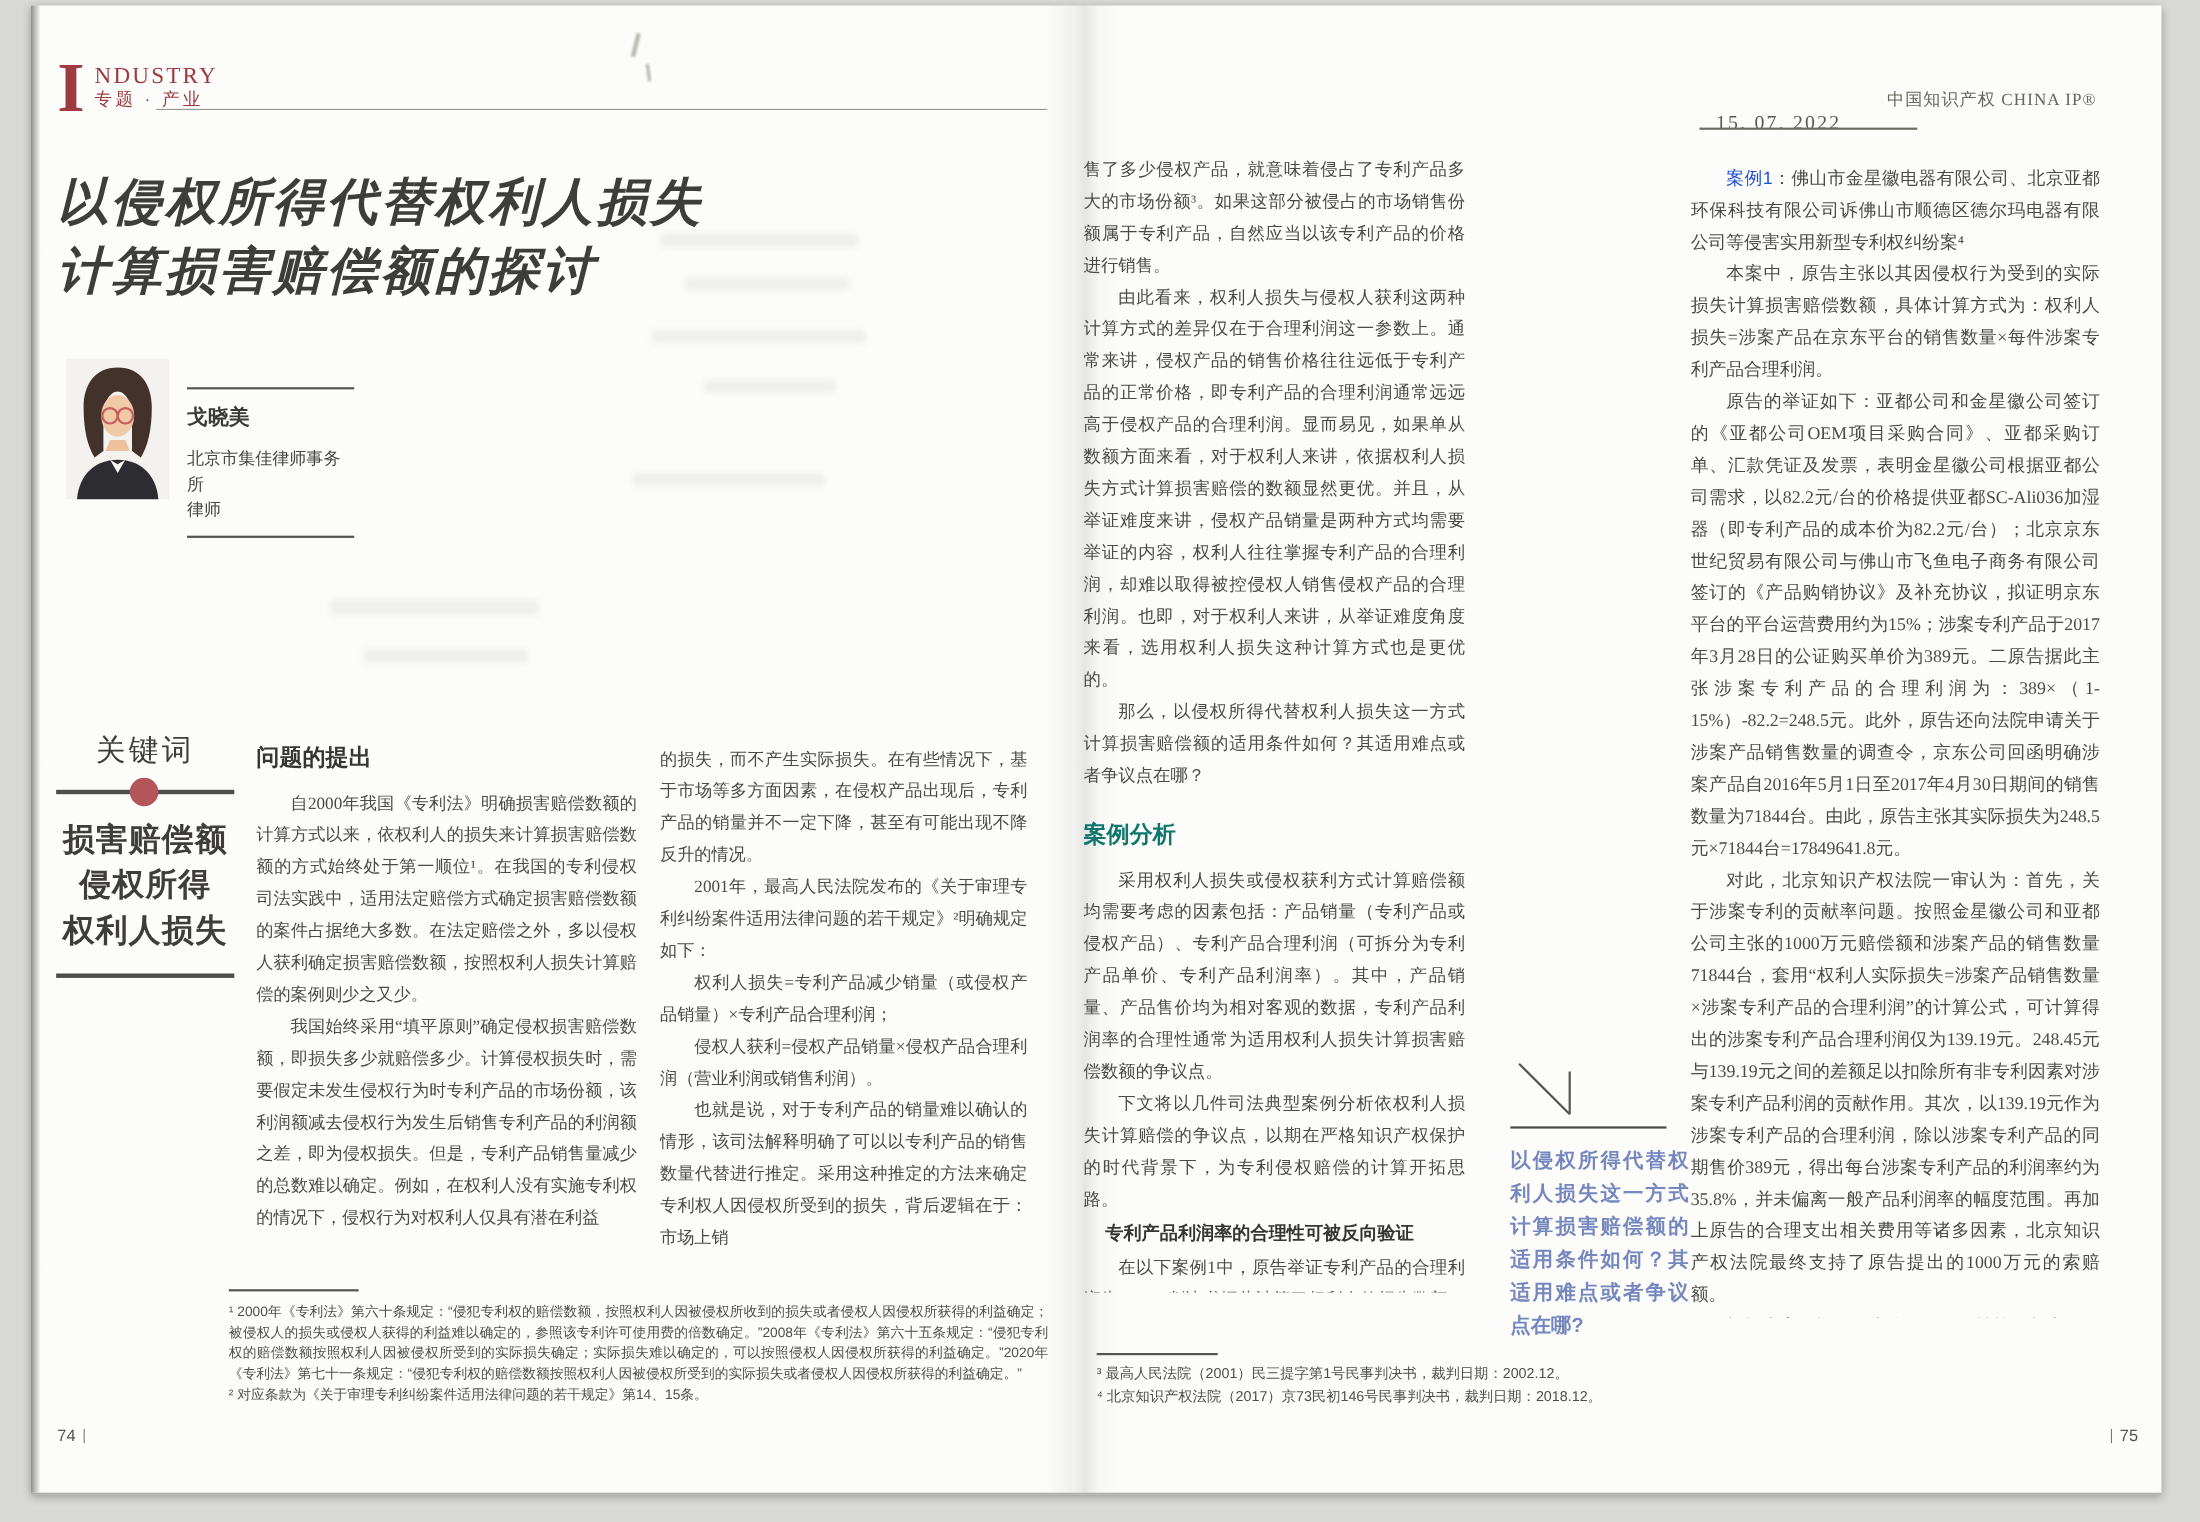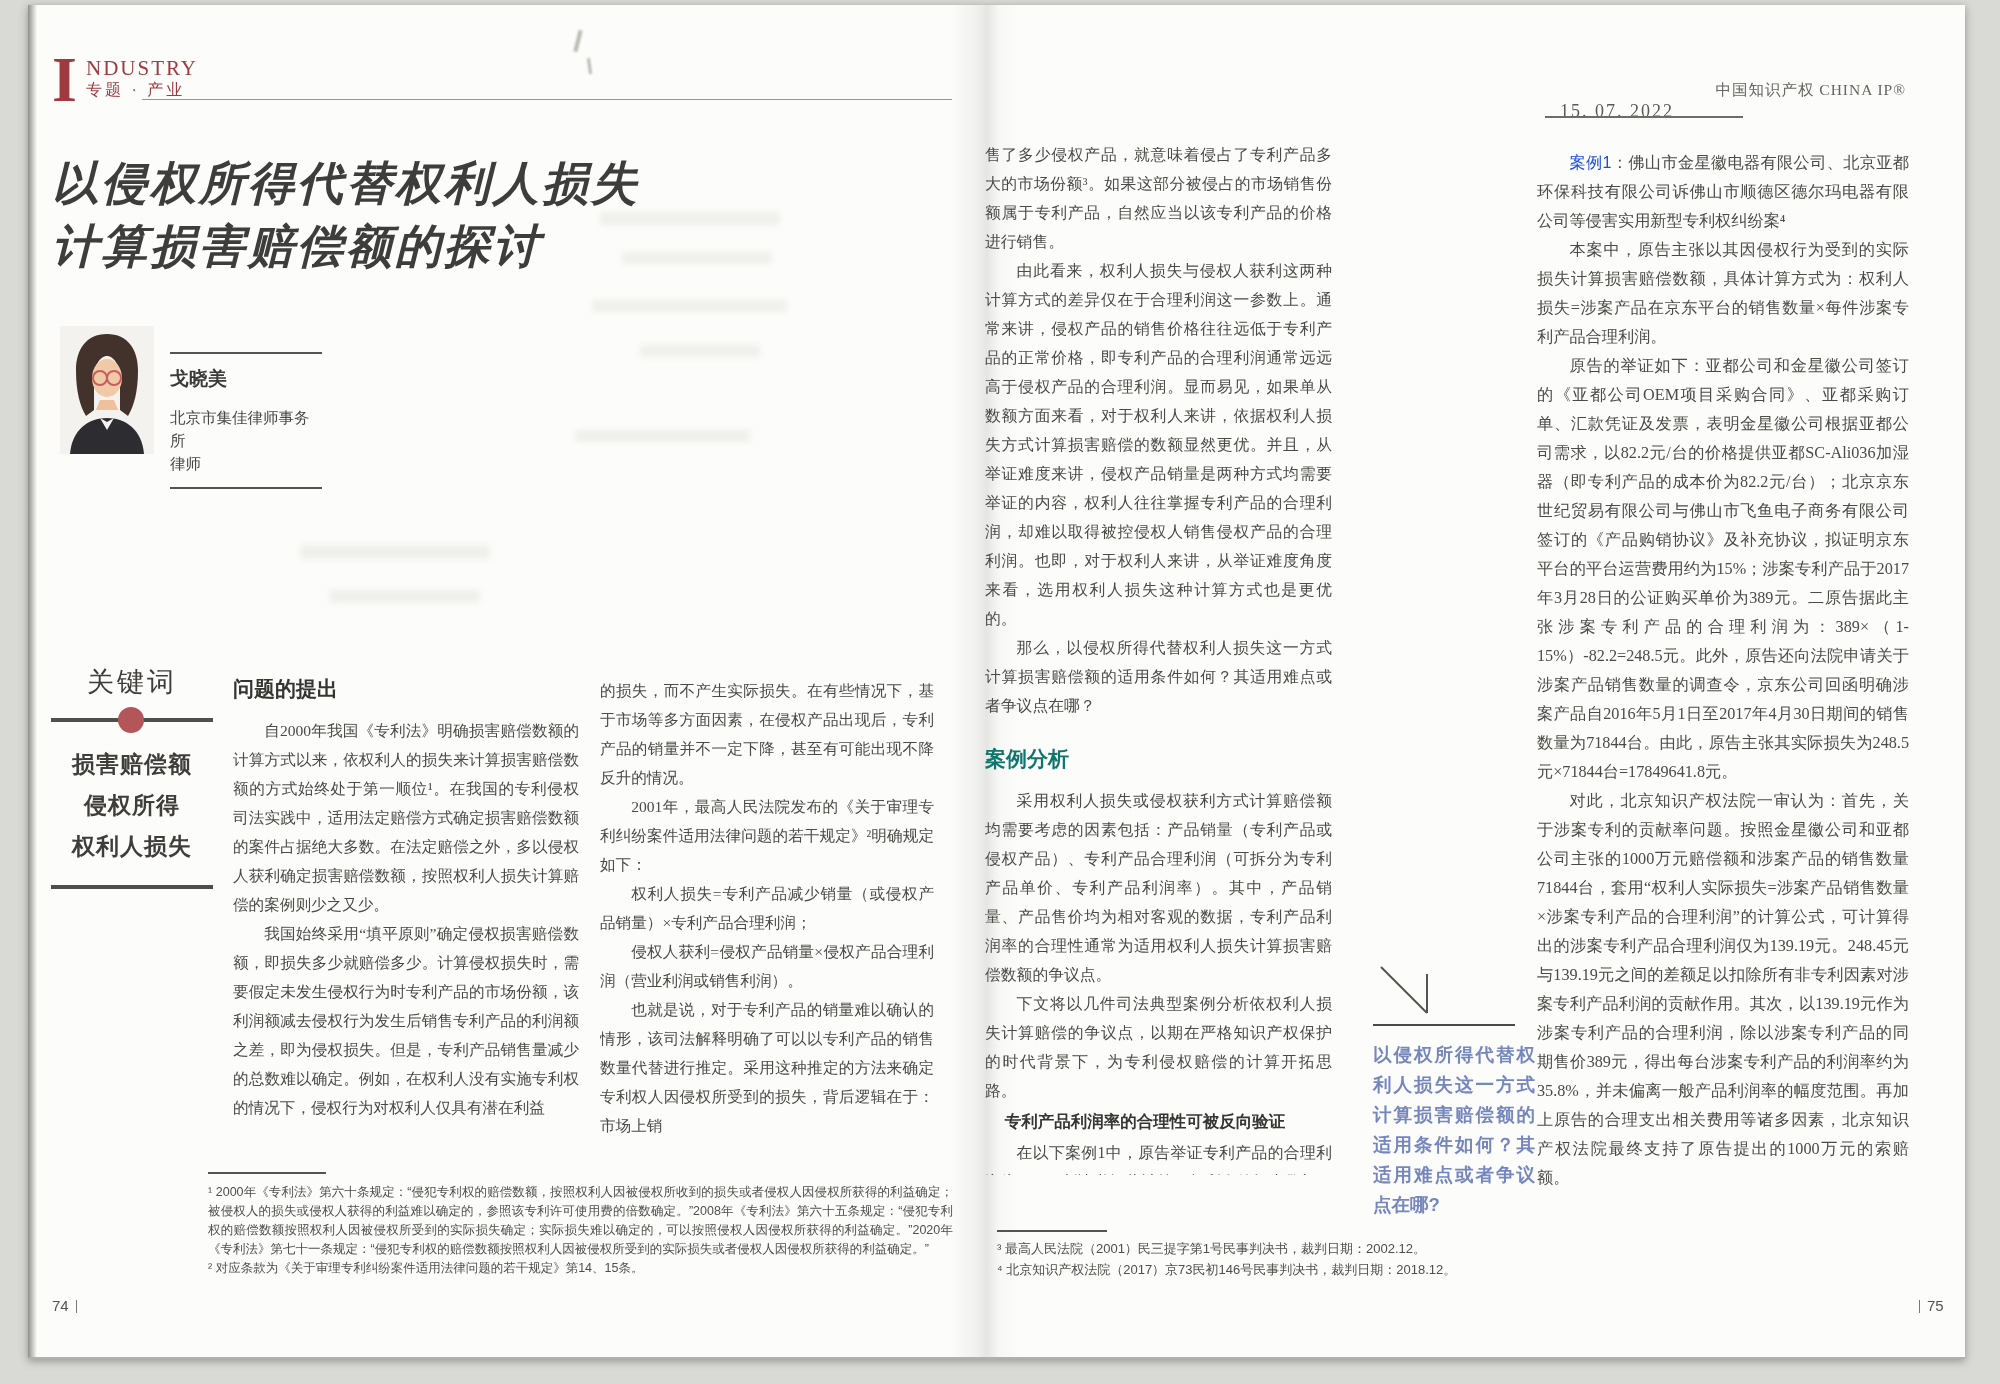--- a/index.html
+++ b/index.html
@@ -49,21 +49,21 @@
   .author-rule{height:2px;background:#55544f;width:152px;}
   .author-name{margin-top:12px;font-size:19px;font-weight:bold;color:#3a3a38;}
   .author-affil{margin-top:14px;font-size:15.5px;line-height:23px;color:#474745;}
   .author-rule2{margin-top:12px;height:2px;background:#55544f;width:152px;}
   
   .kw-panel{left:40px;top:664px;width:184px;text-align:center;}
   .kw-heading{font-size:27px;font-weight:normal;color:#3e3d3a;letter-spacing:3px;font-family:"Liberation Serif",serif;}
   .kw-divider{position:relative;margin:18px auto 0;width:162px;height:4px;background:#4e4e4a;}
   .kw-dot{position:absolute;left:67px;top:-11px;width:26px;height:26px;border-radius:50%;background:#b4555a;}
   .kw-items{margin-top:22px;}
-  .kw-item{font-size:23px;line-height:41px;font-weight:bold;color:#3e3d3a;font-family:"Liberation Serif",serif;letter-spacing:1px;}
+  .kw-item{font-size:29px;line-height:41px;font-weight:bold;color:#3e3d3a;font-family:"Liberation Serif",serif;letter-spacing:1px;}
   .kw-bottom{margin:18px auto 0;width:162px;height:4px;background:#4e4e4a;}
   
   .col{
     font-size:15.6px;line-height:29px;color:#4a4a47;
     text-align:justify;text-justify:inter-ideograph;
   }
   .col p{margin:0;text-indent:2em;}
   .col p.noindent{text-indent:0;}
   .col-heading{
     font-family:"Liberation Sans",sans-serif;font-weight:bold;

